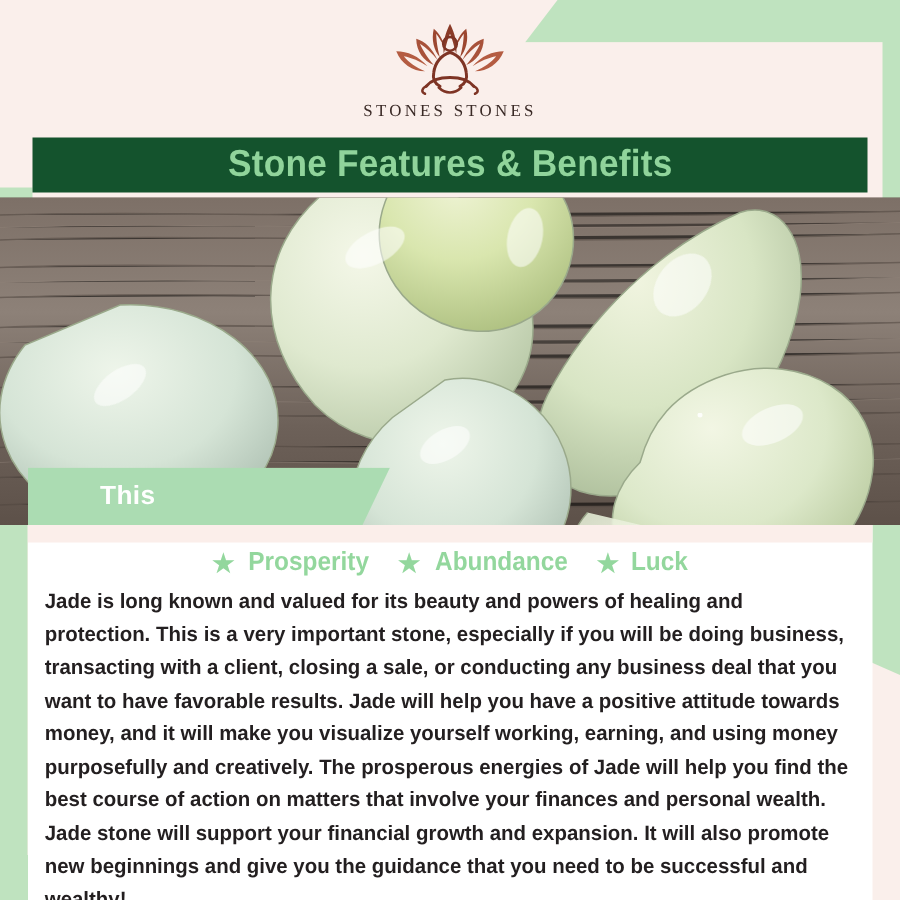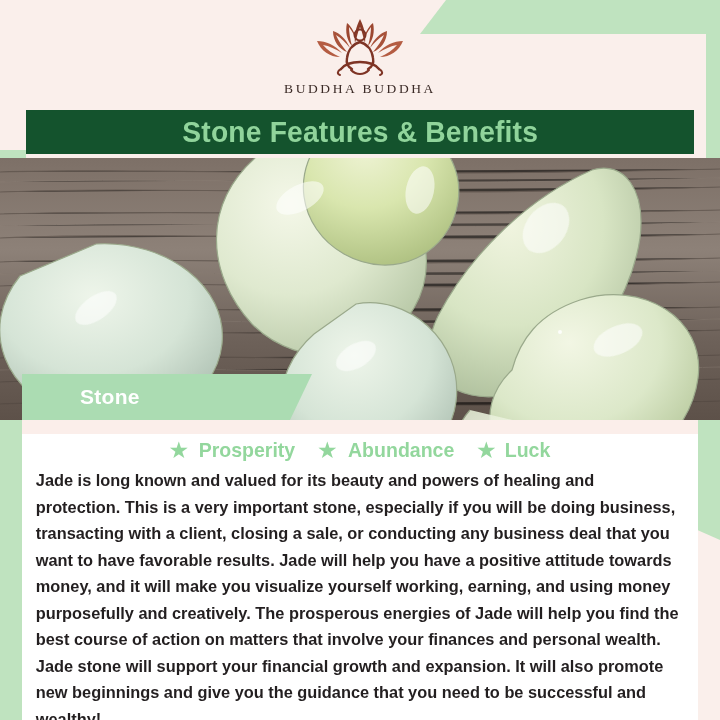--- a/index.html
+++ b/index.html
@@ -118,21 +118,21 @@
         <path d="M108 28 C104 38 95 44 85 44 C92 41 98 37 102 32 C96 33 89 36 83 40 C90 32 99 28 108 28 Z" fill="#b45c42" stroke="none"></path>
         <circle cx="65" cy="22" r="5.5" fill="none" stroke="#7e3425" stroke-width="2"></circle>
         <path d="M65 29 C58 31 53 37 52 45 C51 50 53 54 57 56" stroke="#7e3425" stroke-width="2.4"></path>
         <path d="M65 29 C72 31 77 37 78 45 C79 50 77 54 73 56" stroke="#7e3425" stroke-width="2.4"></path>
         <path d="M46 56 C50 51 58 49 65 49 C72 49 80 51 84 56" stroke="#7e3425" stroke-width="2.4"></path>
         <path d="M56 57 C59 60 62 61 65 61 C68 61 71 60 74 57" stroke="#7e3425" stroke-width="2"></path>
         <path d="M46 56 C42 58 42 61 45 62" stroke="#7e3425" stroke-width="2"></path>
         <path d="M84 56 C88 58 88 61 85 62" stroke="#7e3425" stroke-width="2"></path>
       </g>
     </svg>
-    <div class="logo-text">BUDDHA BUDDHA</div>
+    <div class="logo-text">STONES STONES</div>
   </div>
 
   <div class="title-bar">
     <h1>Stone Features &amp; Benefits</h1>
   </div>
 
   <div class="photo">
     <svg viewBox="0 0 720 262" preserveAspectRatio="none">
       <defs>
         <linearGradient id="wood" x1="0" y1="0" x2="0" y2="1">
@@ -211,21 +211,21 @@
       <g fill="#ffffff" opacity=".85">
         <circle cx="258" cy="238" r="2.4"></circle>
           <circle cx="274" cy="248" r="1.8"></circle>
         <circle cx="300" cy="232" r="1.6"></circle>
           <circle cx="560" cy="174" r="2"></circle>
         <circle cx="180" cy="222" r="1.5"></circle>
       </g>
     </svg>
 
     <div class="jade-tag">
-      <span>Stone</span>
+      <span>This</span>
     </div>
   </div>
 
   <div class="card">
     <div class="card-top-strip"></div>
 
     <div class="benefits">
       <div class="benefit">
         <span class="star">★</span>
         <span class="label">Prosperity</span>

